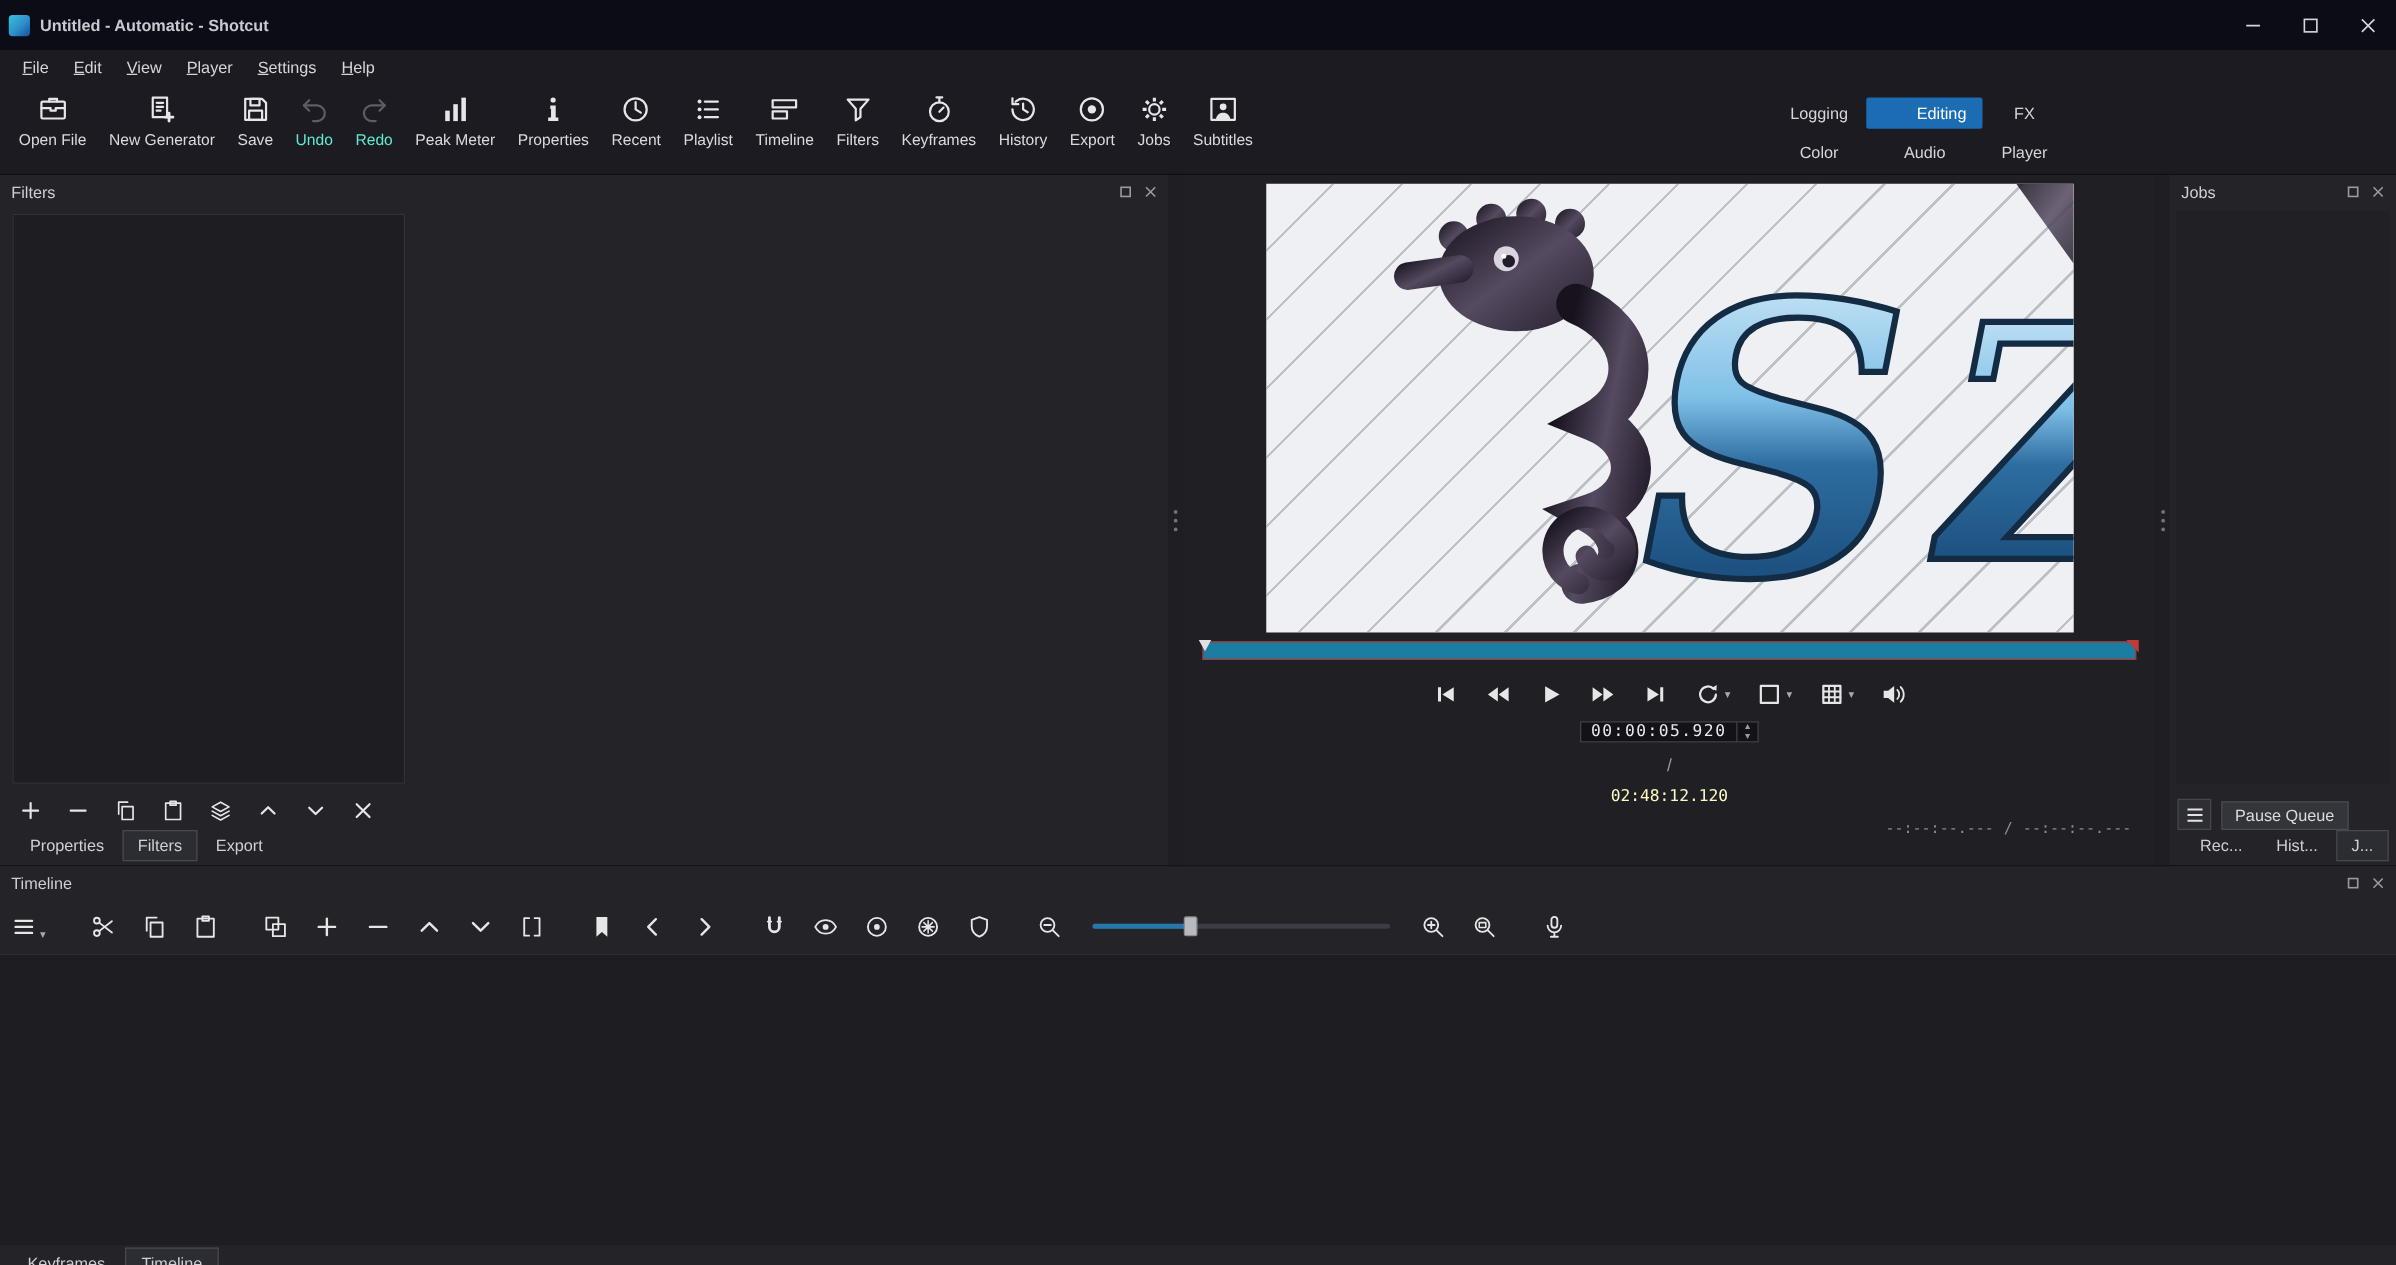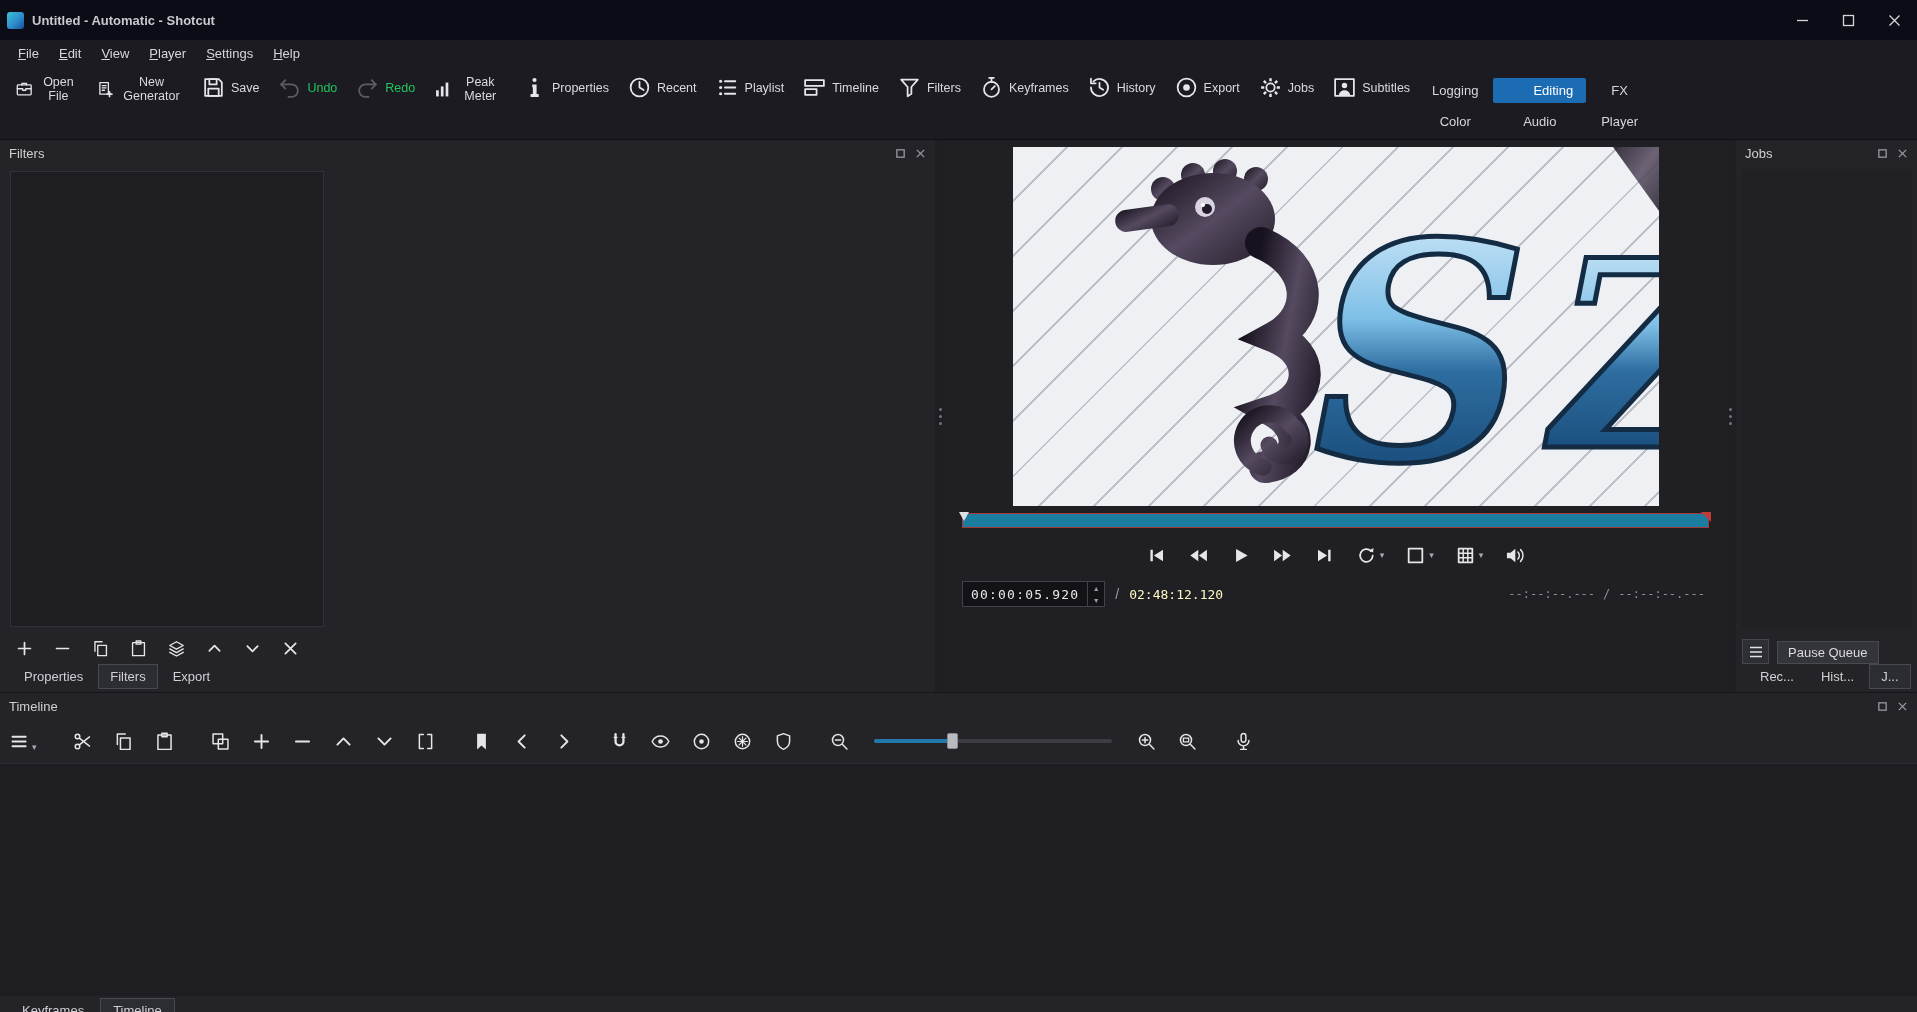--- a/index.html
+++ b/index.html
@@ -16,23 +16,23 @@
   .appicon{width:17px;height:17px;margin-left:7px;border-radius:3px;background:linear-gradient(135deg,#38c2da 0%,#2e8ecb 55%,#15509c 100%);}
   .apptitle{margin-left:8px;font-weight:bold;}
   .wincontrols{margin-left:auto;display:flex;height:29px;}
   .winbtn{width:46px;display:flex;align-items:center;justify-content:center;color:#d6d6da;}
   
   .menubar{height:26px;background:#1b1b21;display:flex;align-items:center;padding-left:8px;font-size:13px;color:#d6d6da;}
   .menu-item{display:inline-block;padding:4px 10px;}
   .menu-item::first-letter{text-decoration:underline;}
   
   .toolbar{height:74px;background:#1b1b21;display:flex;align-items:flex-start;padding:5px 0 0 6px;border-bottom:1px solid #101014;}
-  .tb-btn{display:flex;flex-direction:row;align-items:center;gap:5px;padding:4px 9px;font-size:12.5px;color:#dadade;}
+  .tb-btn{display:flex;flex-direction:column;align-items:center;gap:5px;padding:4px 9px;font-size:12.5px;color:#dadade;}
   .tbi{width:25px;height:25px;}
-  .tb-btn.disabled{color:#22c55e;}
+  .tb-btn.disabled{color:#5eead4;}
   .tb-btn.disabled .s{stroke:#5d5d65;}
   .modes{margin-left:auto;margin-right:266px;display:grid;grid-template-columns:repeat(3,auto);gap:6px 2px;padding-top:7px;font-size:13px;color:#d6d6da;}
   .mode{padding:5px 13px;text-align:center;border-radius:2px;}
   .mode.active{background:#1c6cb4;color:#ffffff;padding-left:40px;}
   
   .main{display:flex;height:552px;}
   .panel{background:#232328;display:flex;flex-direction:column;}
   .vsplit{width:11px;background:#1e1e23;display:flex;flex-direction:column;align-items:center;justify-content:center;gap:4px;}
   .vsplit i{width:3px;height:3px;border-radius:50%;background:#74747c;}
   .phead{height:26px;display:flex;align-items:center;padding:0 9px;font-size:13px;color:#cfcfd3;}
@@ -64,21 +64,21 @@
       repeating-linear-gradient(90deg,#84848a 0,#84848a 1px,transparent 1px,transparent 131px),
       repeating-linear-gradient(90deg,#55555b 0,#55555b 1px,transparent 1px,transparent 26.2px);
     background-size:100% 100%,100% 7px;
     background-position:0 0,0 100%;
     background-repeat:no-repeat,no-repeat;}
   .rlab{position:absolute;top:2px;}
   .transport{height:48px;display:flex;align-items:center;justify-content:center;gap:21px;padding-top:4px;}
   .t-btn{display:flex;align-items:center;gap:3px;}
   .pi{width:21px;height:21px;}
   .caret{font-size:9px;color:#a8a8ae;}
-  .timerow{height:34px;display:flex;align-items:center;gap:10px;padding:0 16px;}
+  .timerow{height:34px;display:flex;align-items:center;gap:10px;padding:0 16px;flex-direction:column;}
   .spin{display:flex;align-items:stretch;height:26px;background:#121217;border:1px solid #42424a;}
   .spin-val{display:flex;align-items:center;padding:0 8px;font:13px "DejaVu Sans Mono",monospace;letter-spacing:1.2px;color:#e9e9ec;}
   .spin-btns{width:17px;border-left:1px solid #42424a;display:flex;flex-direction:column;}
   .spin-btns span{flex:1;display:flex;align-items:center;justify-content:center;font-size:7px;color:#9a9aa0;}
   .slash{color:#9a9aa0;font-size:14px;}
   .durtext{font:13px "DejaVu Sans Mono",monospace;color:#fef9c3;}
   .inout{margin-left:auto;margin-right:4px;display:flex;gap:8px;font:12px "DejaVu Sans Mono",monospace;color:#8e8e95;}
   .player-tabs{margin-top:auto;position:relative;}
   .pdots{position:absolute;left:calc(50% - 17px);bottom:2px;width:34px;height:4px;
     background:repeating-linear-gradient(90deg,#76767c 0 3px,transparent 3px 7px);}

